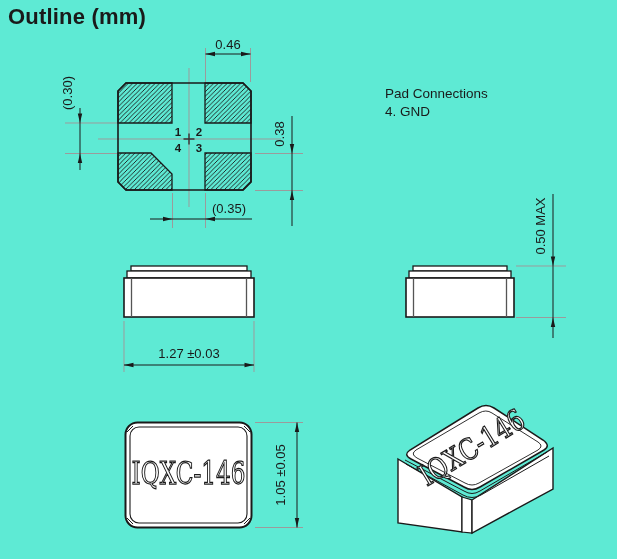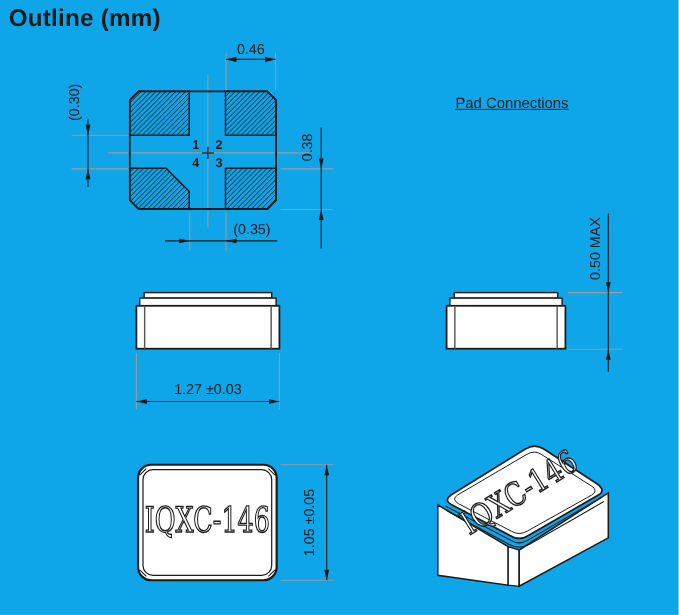--- a/index.html
+++ b/index.html
@@ -1,27 +1,26 @@
 <!DOCTYPE html>
 <html><head>
 <meta charset="utf-8">
 <style>
   html,body{margin:0;padding:0;background:#fff;}
   .page{
-    position:relative;width:617px;height:559px;background:#0ea5e9;
+    position:relative;width:617px;height:559px;background:#5eead4;
     font-family:"Liberation Sans",sans-serif;color:#1a1a1a;overflow:hidden;
   }
   .page-title{
     position:absolute;left:8px;top:4px;font-size:22px;font-weight:bold;
     letter-spacing:0.2px;white-space:nowrap;
   }
   .pad-connections{
-    position:absolute;left:414px;top:85px;font-size:13.5px;line-height:18px;
+    position:absolute;left:385px;top:85px;font-size:13.5px;line-height:18px;
     white-space:nowrap;
-    text-decoration:underline;
   }
   svg{position:absolute;left:0;top:0;}
   .dim-text{font-family:"Liberation Sans",sans-serif;font-size:13px;fill:#1a1a1a;}
   .pad-num{font-family:"Liberation Sans",sans-serif;font-size:11.5px;font-weight:600;fill:#1a1a1a;}
   .logo-text{font-family:"DejaVu Serif",serif;fill:#ffffff;stroke:#1a1a1a;stroke-width:1.25px;}
 </style>
 </head>
 <body>
 
 <div class="page">
@@ -135,15 +134,16 @@
       <path d="M405,460 L464,491 Q472,496 480,491 L547,452" fill="none" stroke="#1a1a1a" stroke-width="1"></path>
       <path d="M406,464 L463,495 Q472,500 481,495 L549,456" fill="none" stroke="#1a1a1a" stroke-width="1"></path>
       <path d="M478,408 Q486,403 494,408 L543,440 Q551,446 544,450 L480,487 Q472,492 464,487 L411,459 Q403,455 410,450 Z" fill="#fff" stroke="#1a1a1a" stroke-width="1.5"></path>
       <path d="M479,413 Q486,409 492,413 L538,442 Q544,446 538,450 L479,483 Q472,487 465,483 L417,458 Q410,454 416,450 Z" fill="none" stroke="#1a1a1a" stroke-width="0.9"></path>
       <text class="logo-text" transform="translate(477,456) rotate(-31.5)" text-anchor="middle" font-size="29" textLength="118" lengthAdjust="spacingAndGlyphs">IQXC-146</text>
     </g>
   </svg>
 
   <div class="pad-connections">
     <div>Pad Connections</div>
+    <div>4. GND</div>
   </div>
 
 </div>
 
 </body></html>

